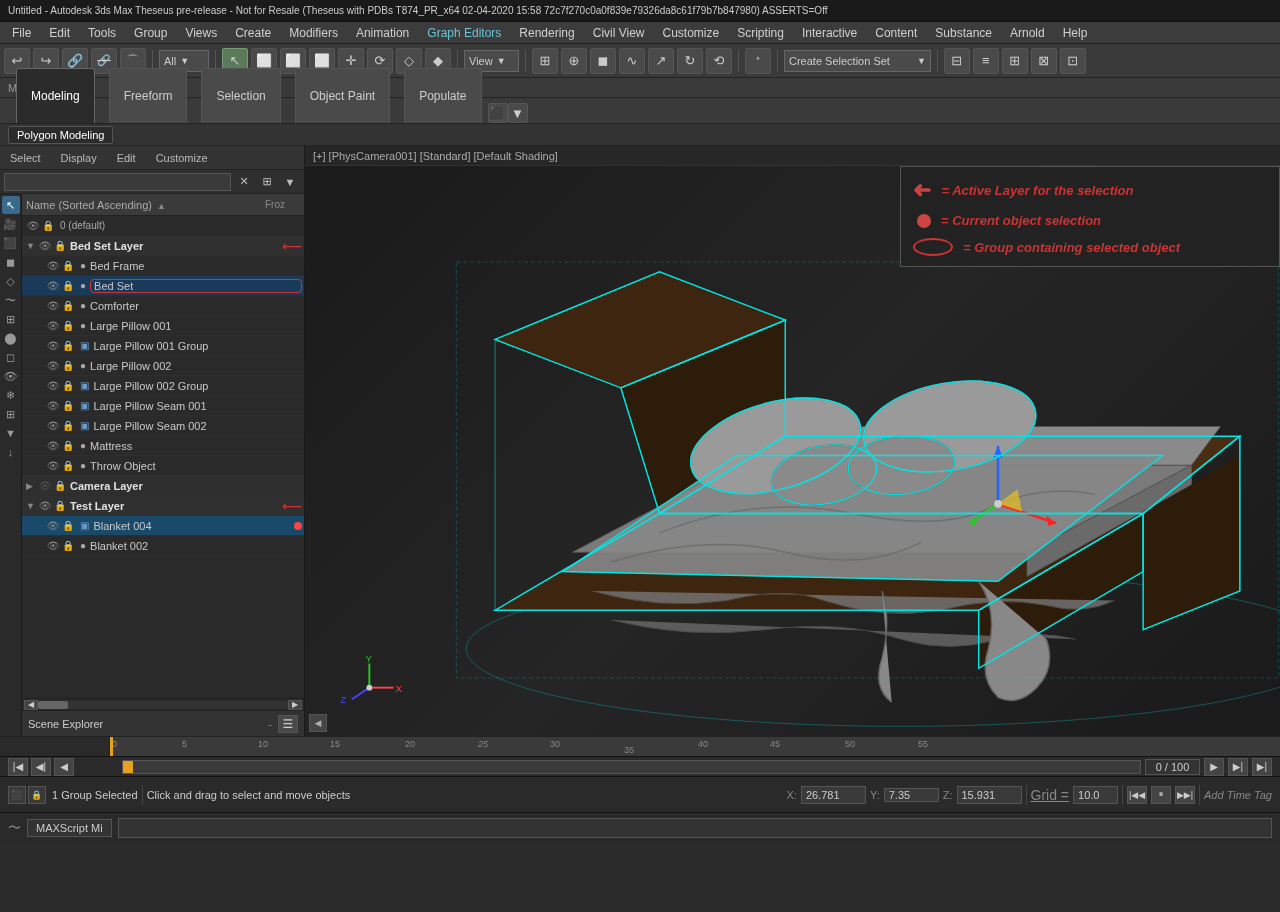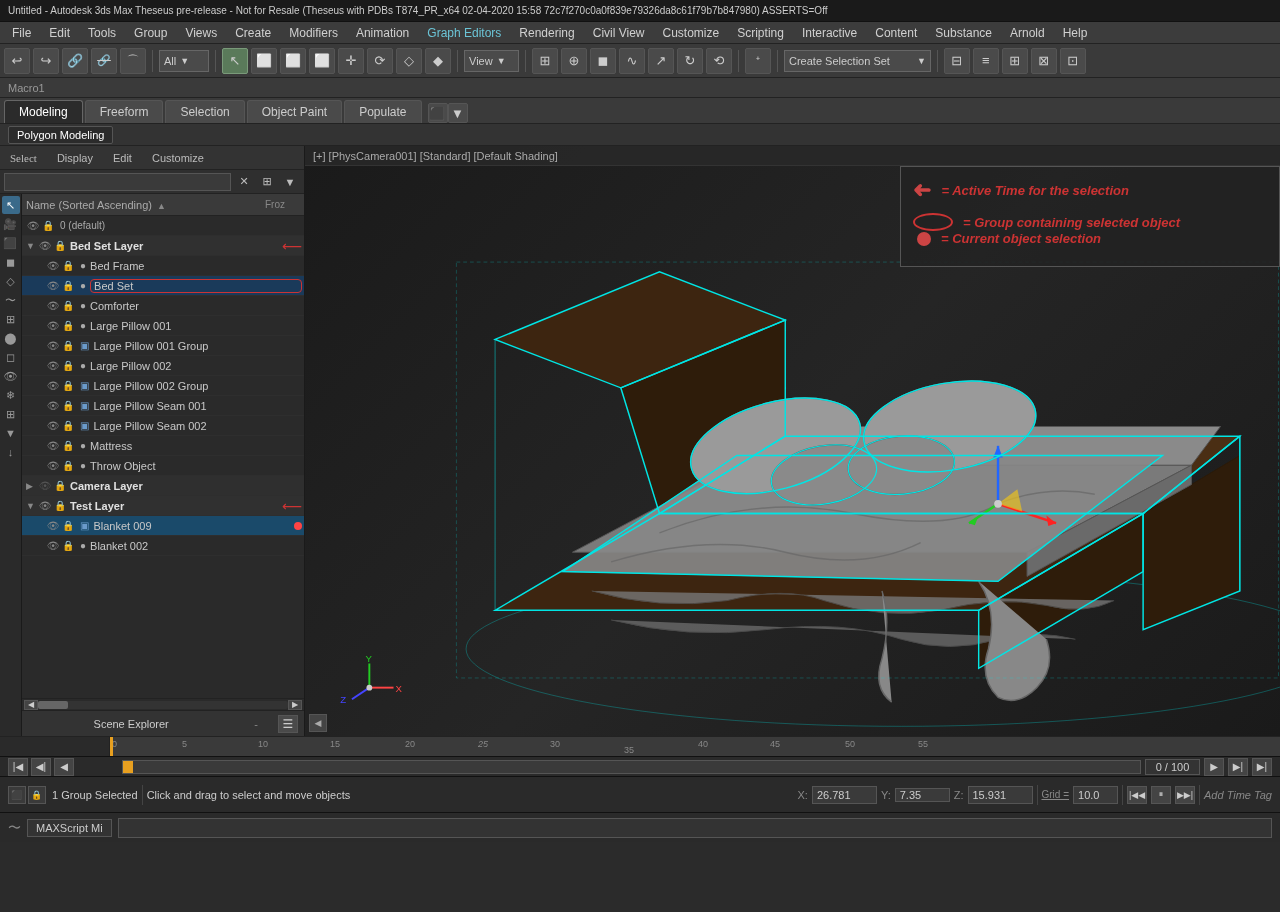--- a/index.html
+++ b/index.html
@@ -102,29 +102,30 @@
     
     #tab-bar {
       background: #3a3a3a;
       height: 26px;
       display: flex;
       align-items: flex-end;
       padding: 0 4px;
       border-bottom: 1px solid #222;
     }
     .tab {
-      padding: 4px 14px;
+      padding: 20px 14px;
       background: #4a4a4a;
       border: 1px solid #555;
       border-bottom: none;
       cursor: pointer;
       font-size: 12px;
       color: #ccc;
       border-radius: 3px 3px 0 0;
       margin-right: 2px;
+      margin-left: 12px;
     }
     .tab.active {
       background: #2b2b2b;
       color: #ffffff;
       border-color: #666;
     }
     .sub-tab-bar {
       background: #333;
       height: 22px;
       display: flex;
@@ -514,21 +515,21 @@
 
 <div class="sub-tab-bar">
   <div class="sub-tab active">Polygon Modeling</div>
 </div>
 
 <div id="main-layout" style="display:flex; height:590px;">
 
   <div id="sidebar">
 
     <div id="scene-explorer-nav" style="display:flex; gap:12px; padding:3px 6px; background:#333; border-bottom:1px solid #222; font-size:11px; height:24px; align-items:center;">
-      <span style="color:#bbb; cursor:pointer;font-family:Liberation Serif, serif;">Select</span>
+      <span style="color:#bbb; cursor:pointer;">Select</span>
       <span style="color:#bbb; cursor:pointer;">Display</span>
       <span style="color:#bbb; cursor:pointer;">Edit</span>
       <span style="color:#bbb; cursor:pointer;">Customize</span>
     </div>
 
     <div style="display:flex; align-items:center; background:#2f2f2f; height:24px; padding:0 4px; border-bottom:1px solid #222; gap:3px;">
       <div style="flex:1; height:18px; background:#3a3a3a; border:1px solid #555;"></div>
       <div class="scene-tb-btn">✕</div>
       <div class="scene-tb-btn">⊞</div>
       <div class="scene-tb-btn">▼</div>
@@ -665,42 +666,42 @@
             <span class="eye-icon">👁</span>
             <span style="color:#888; font-size:10px; width:14px; text-align:center;">🔒</span>
             <span style="font-size:11px; color:#e0e0e0; font-weight:bold; flex:1;">Test Layer</span>
             <span class="red-arrow">⟵</span>
           </div>
 
           <div class="scene-item selected" style="padding-left:24px; background:#1a4a6a;">
             <span class="eye-icon">👁</span>
             <span style="color:#888; font-size:10px; width:14px; text-align:center;">🔒</span>
             <span style="font-size:10px; color:#6a9aca; margin:0 2px;">▣</span>
-            <span style="font-size:11px; color:#c8c8c8; flex:1;">Blanket 009</span>
+            <span style="font-size:11px; color:#c8c8c8; flex:1;">Blanket 004</span>
             <span style="width:8px; height:8px; background:#ff4444; border-radius:50%; display:inline-block;"></span>
           </div>
 
           <div class="scene-item" style="padding-left:24px;">
             <span class="eye-icon">👁</span>
             <span style="color:#888; font-size:10px; width:14px; text-align:center;">🔒</span>
             <span style="font-size:10px; color:#aaa; margin:0 2px;">●</span>
             <span style="font-size:11px; color:#c8c8c8; flex:1;">Blanket 002</span>
           </div>
 
         </div>
 
         <div id="scene-scrollbar" style="height:12px; background:#2a2a2a; border-top:1px solid #222; display:flex; align-items:center; padding:0 2px;">
           <div style="width:14px; height:10px; background:#444; border:1px solid #555; cursor:pointer; display:flex; align-items:center; justify-content:center; font-size:8px;">◀</div>
           <div style="flex:1; height:8px; background:#333; border-radius:2px; position:relative;">
             <div style="position:absolute; left:0; width:30px; height:8px; background:#666; border-radius:2px;"></div>
           </div>
           <div style="width:14px; height:10px; background:#444; border:1px solid #555; cursor:pointer; display:flex; align-items:center; justify-content:center; font-size:8px;">▶</div>
         </div>
 
-        <div id="scene-explorer-bottom" style="height:26px; background:#333; border-top:1px solid #222; display:flex; align-items:center; padding:0 6px; gap:20px;text-align:center;">
+        <div id="scene-explorer-bottom" style="height:26px; background:#333; border-top:1px solid #222; display:flex; align-items:center; padding:0 6px; gap:6px;">
           <span style="font-size:11px; color:#ccc; flex:1;">Scene Explorer</span>
           <span style="font-size:11px; color:#888;">-</span>
           <div style="width:20px; height:18px; background:#4a4a4a; border:1px solid #555; display:flex; align-items:center; justify-content:center; cursor:pointer;">☰</div>
         </div>
 
       </div>
     </div>
   </div>
 
   <div id="viewport" style="flex:1; position:relative; background:#1e1e1e; overflow:hidden;">
@@ -798,31 +799,31 @@
         <text x="-30" y="16" fill="#4444ff" font-size="10">Z</text>
         <circle cx="0" cy="0" r="3" fill="#cccccc"></circle>
       </g>
 
     </svg>
 
     <div class="annot-container" style="position:absolute; top:20px; right:0; width:380px; background:rgba(35,35,35,0.92); border:1px solid #555; padding:10px 12px; z-index:20;">
 
       <div class="annotation-row" style="display:flex; align-items:center; gap:10px; margin-bottom:10px;">
         <div style="color:#cc4444; font-size:22px; font-weight:bold; transform:scaleX(-1);">➜</div>
-        <span style="font-size:13px; font-style:italic; font-weight:bold; color:#cc3333;">= Active Time for the selection</span>
+        <span style="font-size:13px; font-style:italic; font-weight:bold; color:#cc3333;">= Active Layer for the selection</span>
+      </div>
+
+      <div class="annotation-row" style="display:flex; align-items:center; gap:10px; margin-bottom:10px;">
+        <div style="width:14px; height:14px; background:#cc4444; border-radius:50%; flex-shrink:0; margin-left:4px;"></div>
+        <span style="font-size:13px; font-style:italic; font-weight:bold; color:#cc3333;">= Current object selection</span>
       </div>
 
       <div class="annotation-row" style="display:flex; align-items:center; gap:10px;">
         <div style="width:40px; height:18px; border:2px solid #cc3333; border-radius:50%; flex-shrink:0;"></div>
         <span style="font-size:13px; font-style:italic; font-weight:bold; color:#cc3333;">= Group containing selected object</span>
-      </div>
-
-      <div class="annotation-row" style="display:flex; align-items:center; gap:10px; margin-bottom:10px;">
-        <div style="width:14px; height:14px; background:#cc4444; border-radius:50%; flex-shrink:0; margin-left:4px;"></div>
-        <span style="font-size:13px; font-style:italic; font-weight:bold; color:#cc3333;">= Current object selection</span>
       </div>
     </div>
 
     <div style="position:absolute; left:4px; bottom:4px; display:flex; gap:2px;">
       <div class="vi-btn" style="width:18px; height:18px; background:#444; border:1px solid #555; display:flex; align-items:center; justify-content:center; font-size:9px; cursor:pointer;">◀</div>
     </div>
 
   </div>
 
 </div>
@@ -890,21 +891,21 @@
       <span>7.35</span>
     </div>
 
     <span style="font-size:11px; color:#888;">Z:</span>
     <div class="coord-input" style="background:#3a3a3a; border:1px solid #555; height:18px; padding:0 4px; font-size:11px; color:#ccc; width:65px; display:flex; align-items:center;">
       <span>15.931</span>
     </div>
 
     <div class="status-separator"></div>
 
-    <span style="font-size:10px; color:#888;text-decoration:underline;">Grid = </span>
+    <span style="font-size:14px; color:#888;text-decoration:underline;">Grid = </span>
     <div class="coord-input" style="background:#3a3a3a; border:1px solid #555; height:18px; padding:0 4px; font-size:11px; color:#ccc; width:45px; display:flex; align-items:center;">
       <span>10.0</span>
     </div>
 
     <div class="status-separator"></div>
 
     <div class="play-btn" style="font-size:9px;">|◀◀</div>
     <div class="play-btn" style="font-size:9px;">⏸</div>
     <div class="play-btn" style="font-size:9px;">▶▶|</div>
 

